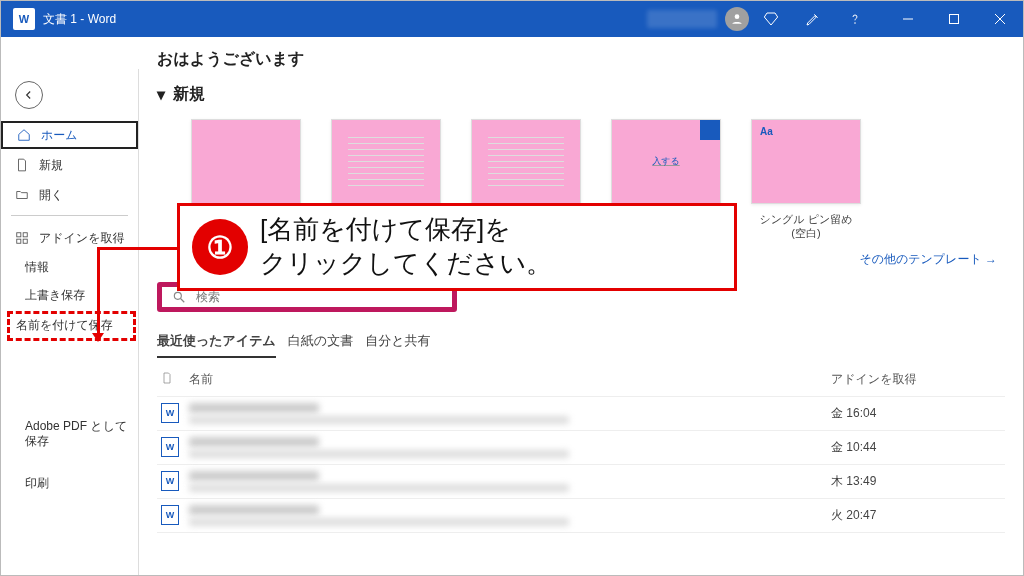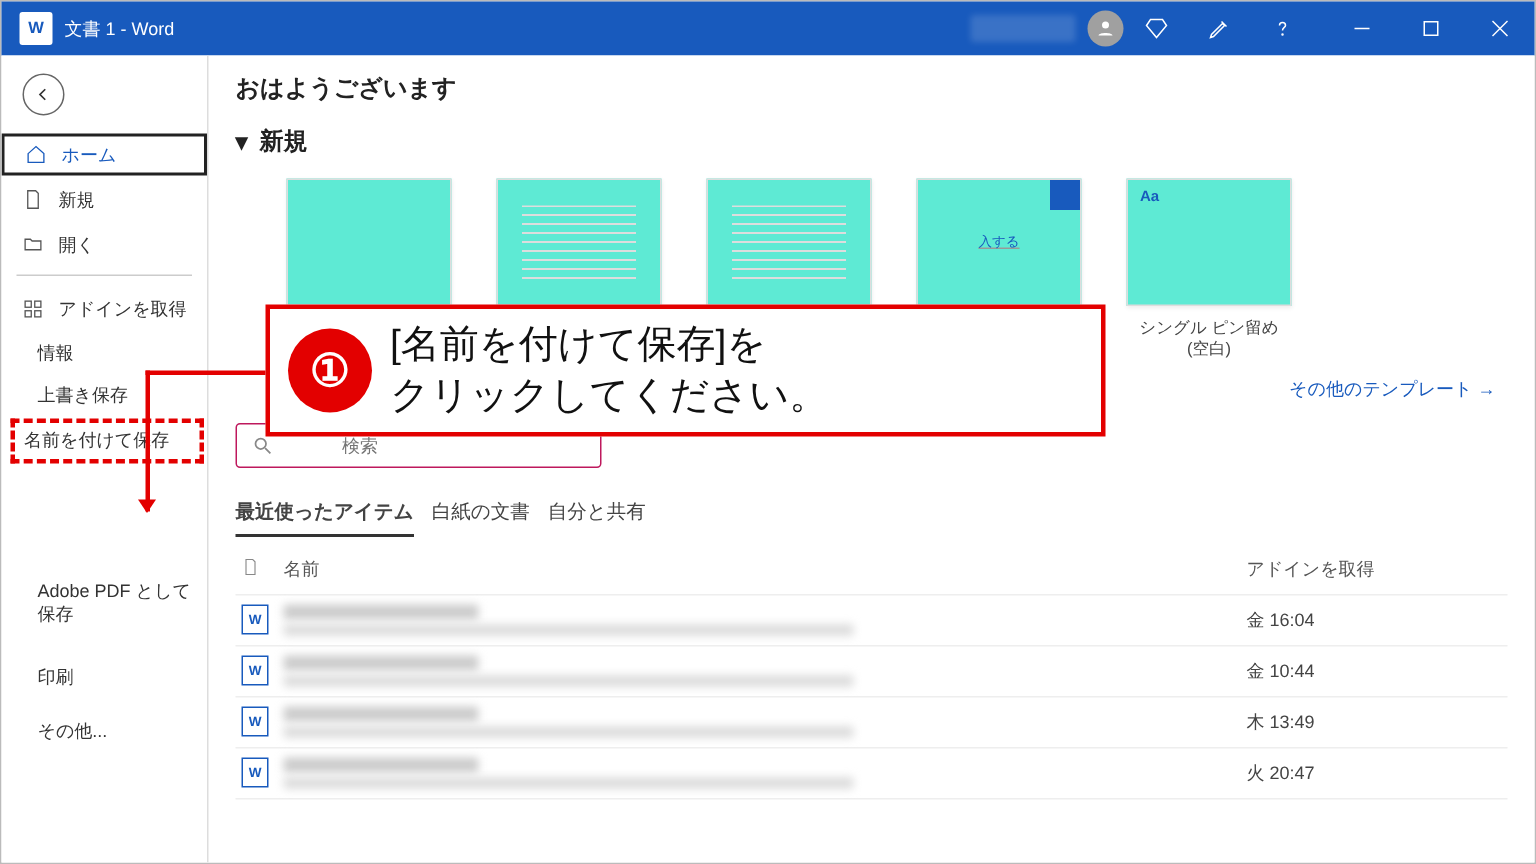--- a/index.html
+++ b/index.html
@@ -11,47 +11,47 @@
 .titlebar .spacer { flex: 1; }
 .titlebar .user-box { width: 70px; height: 18px; background: rgba(255,255,255,0.15); border-radius: 2px; filter: blur(2px); margin-right: 8px; }
 .titlebar .avatar { width: 24px; height: 24px; background: #a0a0a0; border-radius: 50%; margin-right: 10px; display:flex; align-items:center; justify-content:center;}
 .titlebar .avatar svg { width:14px; height:14px; fill:#fff;}
 .titlebar .tb-icon { width: 24px; display:flex; justify-content:center; margin-right: 18px; cursor:pointer;}
 .titlebar .tb-icon svg { width:16px; height:16px; stroke:#fff; fill:none; stroke-width:1.5;}
 .titlebar .win-controls { display:flex; }
 .titlebar .win-btn { width: 46px; height: 36px; display:flex; align-items:center; justify-content:center; cursor:pointer;}
 .titlebar .win-btn svg { width:12px; height:12px; stroke:#fff; fill:none; stroke-width:1;}
 .body-area { flex:1; display:flex; background:#fff; position:relative; overflow:hidden;}
-.sidebar { width: 138px; border-right:1px solid #ddd; padding-top:8px; }
+.sidebar { width: 138px; border-right:1px solid #ddd; padding-top:8px;margin-top:32px; }
 .back-btn { width:28px; height:28px; border:1px solid #666; border-radius:50%; margin:4px 0 12px 14px; display:flex; align-items:center; justify-content:center; cursor:pointer;}
 .back-btn svg { width:14px; height:14px; stroke:#333; fill:none; stroke-width:2;}
 .nav-item { display:flex; align-items:center; height:28px; padding-left:14px; font-size:12px; color:#333; cursor:pointer; margin-bottom:2px;}
 .nav-item.selected { border:2px solid #222; color:#185ABD; }
 .nav-item .ni-icon { width:16px; margin-right:8px; display:flex; }
 .nav-item .ni-icon svg { width:14px; height:14px; stroke:#555; fill:none; stroke-width:1.5;}
 .nav-item.selected .ni-icon svg { stroke:#185ABD; }
 .nav-sep { border-top:1px solid #ccc; margin:6px 10px 8px 10px;}
 .nav-text { font-size:12px; color:#333; padding:6px 6px 6px 24px; cursor:pointer; line-height:1.3;}
 .nav-text.highlight { border:3px dashed #e30000; margin:2px 2px 2px 6px; padding:4px 4px 4px 6px; }
 .main { flex:1; padding:12px 18px 0 18px; overflow:hidden;}
 .greeting { font-size:16px; font-weight:bold; margin-bottom:14px; color:#222;}
 .section-head { display:flex; align-items:center; font-size:16px; font-weight:bold; color:#222; margin-bottom:14px; cursor:pointer;}
 .section-head .chev { margin-right:8px; }
 .templates { display:flex; gap:30px; margin-bottom:10px; margin-left:34px;}
 .tmpl { width:110px; display:flex; flex-direction:column; align-items:center; cursor:pointer;}
-.tmpl-thumb { width:110px; height:85px; border:1px solid #ddd; background:#5eead4; display:flex; align-items:center; justify-content:center; font-size:9px; color:#999; box-shadow:0 1px 3px rgba(0,0,0,0.08);}
+.tmpl-thumb { width:110px; height:85px; border:1px solid #ddd; background:#f9a8d4; display:flex; align-items:center; justify-content:center; font-size:9px; color:#999; box-shadow:0 1px 3px rgba(0,0,0,0.08);}
 .tmpl-caption { font-size:11px; color:#444; text-align:center; margin-top:8px; line-height:1.3;}
 .tmpl-thumb.lines::before { content:""; width:70%; height:60%; background:repeating-linear-gradient(#ddd, #ddd 1px, transparent 1px, transparent 6px);}
 .tmpl-thumb.tutorial { position:relative;text-decoration:underline; }
 .tmpl-thumb.tutorial .corner { position:absolute; top:0; right:0; width:20px; height:20px; background:#185ABD;}
 .tmpl-thumb.tutorial .txt { font-size:9px; color:#185ABD; }
 .tmpl-thumb.aa { align-items:flex-start; justify-content:flex-start; padding:6px 8px; color:#185ABD; font-size:10px; font-weight:bold;}
 .more-link { color:#185ABD; font-size:12px; cursor:pointer; text-align:right; padding-right:8px; margin-bottom:14px;}
 .search-row { margin-bottom:14px;}
-.search-box { width:244px; height:30px; border:1px solid #be185d; border-radius:3px; display:flex; align-items:center; padding:0 10px; color:#888;gap:36px;}
+.search-box { width:300px; height:30px; border:5px solid #be185d; border-radius:3px; display:flex; align-items:center; padding:0 10px; color:#888;}
 .search-box svg { width:14px; height:14px; stroke:#888; fill:none; stroke-width:2; margin-right:10px;}
 .search-box input { border:none; outline:none; font-size:12px; flex:1;}
 .tabs { display:flex; gap:12px; border-bottom:1px solid transparent; margin-bottom:4px;}
 .tab { font-size:13px; color:#444; padding:6px 0; cursor:pointer;}
 .tab.active { font-weight:bold; border-bottom:2px solid #333;}
 .list-header { display:flex; padding:8px 4px; font-size:12px; color:#555; border-bottom:1px solid #eee;}
 .list-header .col-icon { width:28px; }
 .list-header .col-name { flex:1; }
 .list-header .col-date { width:170px; }
 .file-row { display:flex; align-items:center; padding:6px 4px; border-bottom:1px solid #eee; cursor:pointer;}
@@ -166,21 +166,20 @@
         <span>アドインを取得</span>
       </div>
       <div class="nav-text">情報</div>
       <div class="nav-text">上書き保存</div>
       <div class="nav-text highlight">名前を付けて保存</div>
       <div style="height:70px"></div>
       <div class="nav-text">Adobe PDF として保存</div>
       <div style="height:14px"></div>
       <div class="nav-text">印刷</div>
       <div style="height:8px"></div>
-      <div class="nav-text">その他...</div>
     </div>
 
     <div class="main">
       <div class="greeting">おはようございます</div>
       <div class="section-head">
         <span class="chev">▾</span>
         <span>新規</span>
       </div>
       <div class="templates">
         <div class="tmpl">

